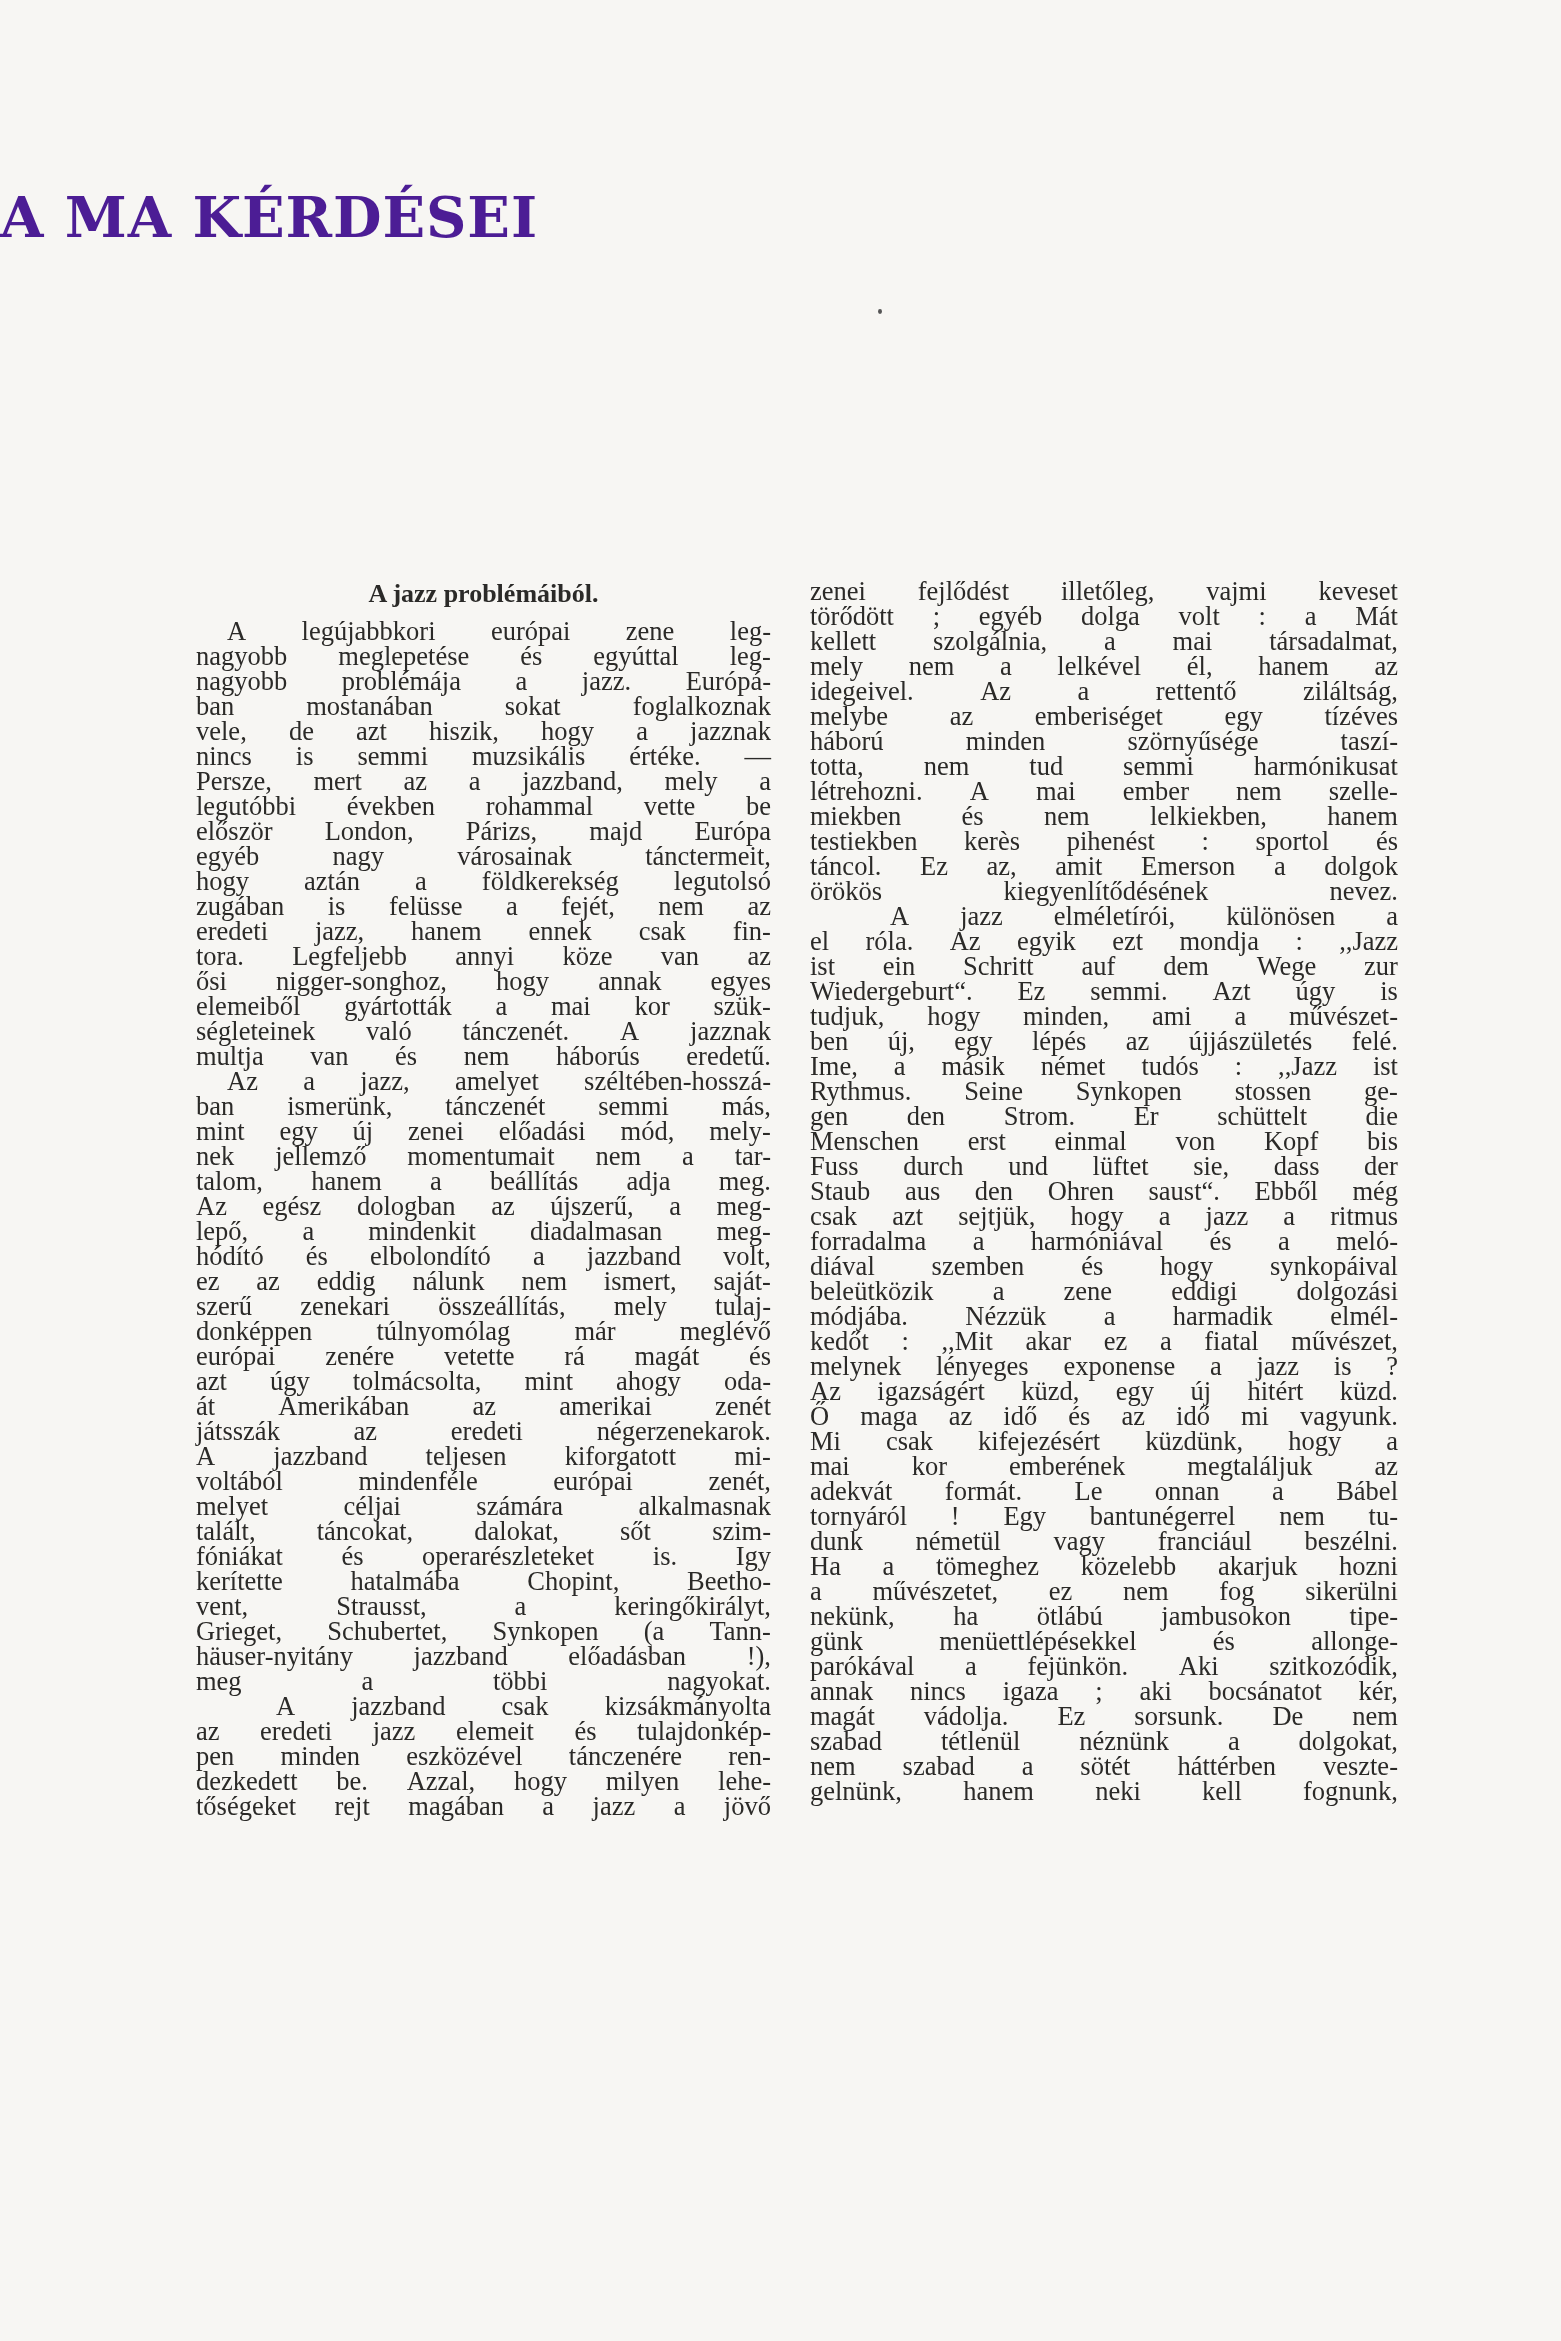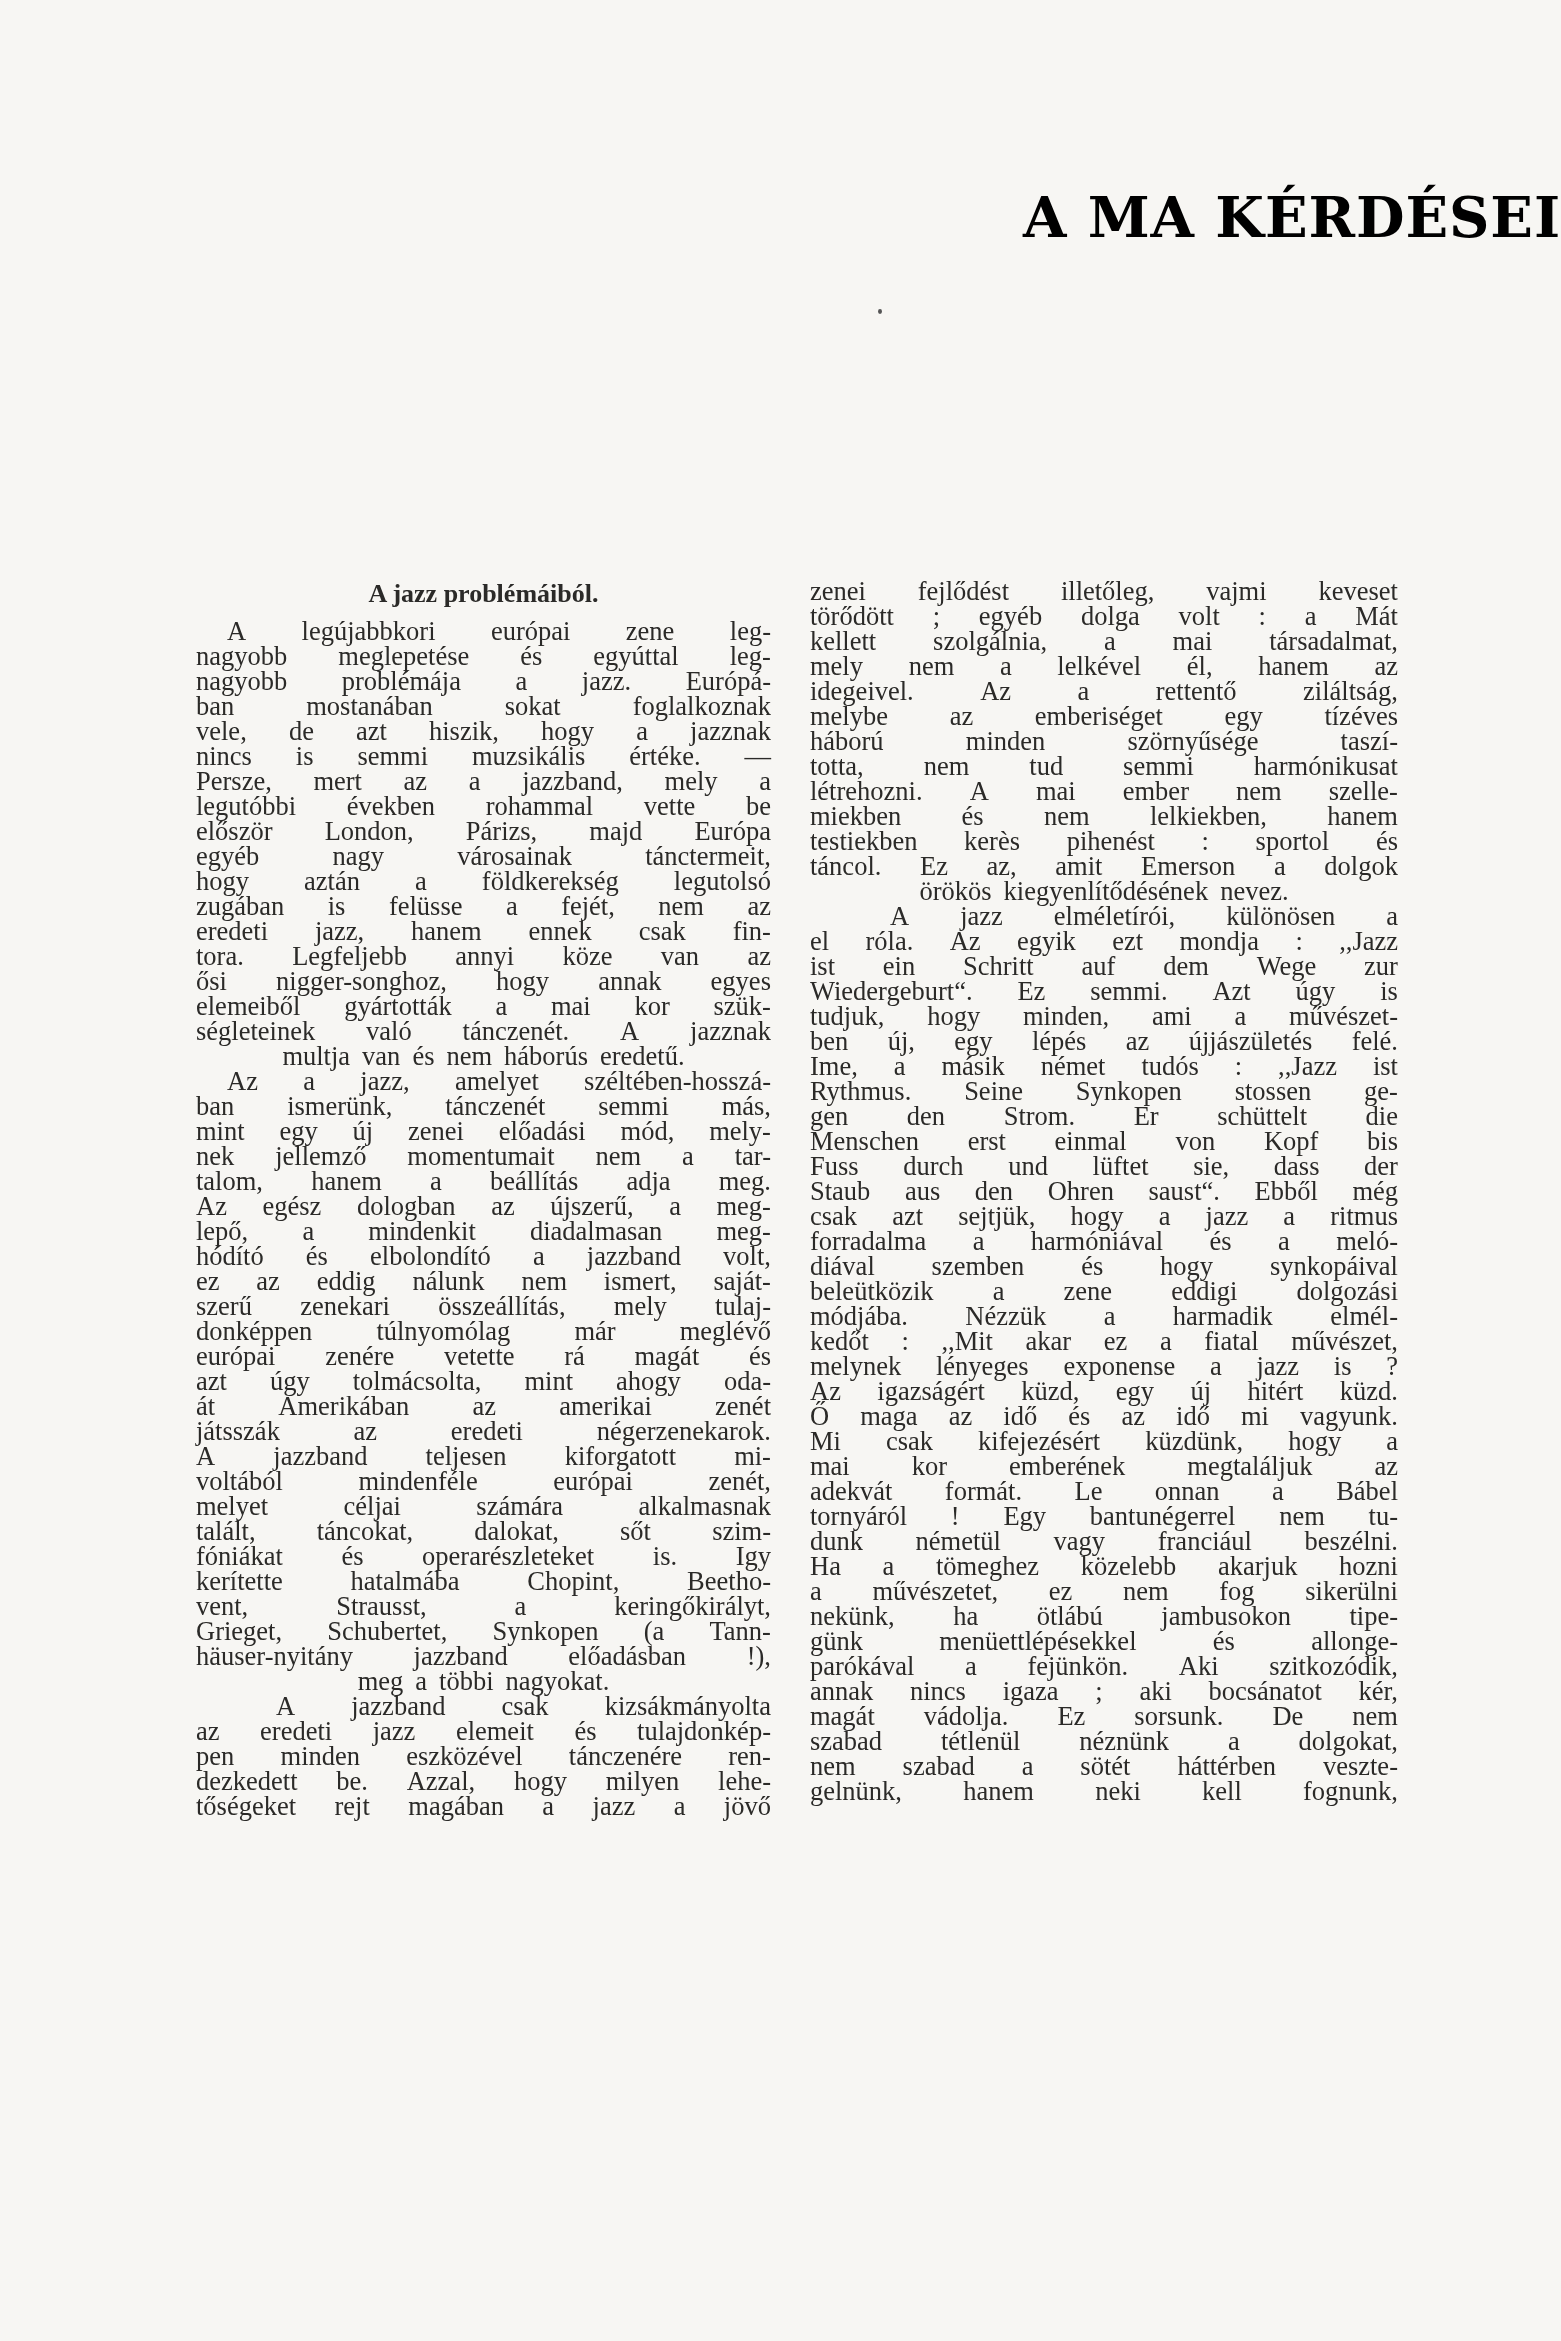--- a/index.html
+++ b/index.html
@@ -1,37 +1,37 @@
 <!DOCTYPE html>
 <html style="font-size:14px"><head>
 <meta charset="utf-8">
 <style>
   html, body { margin:0; padding:0; }
   body {
     width:1561px; height:2342px; background:#f7f6f3; position:relative; overflow:hidden;
     font-family:"Liberation Serif","DejaVu Serif",serif; color:#2b2a28;
   }
   .page-title {
-    position:absolute; top:146px; left:0; width:1561px; text-align:right;
+    position:absolute; top:146px; left:0; width:1561px; text-align:left;
     font-family:"DejaVu Serif","Liberation Serif",serif; font-weight:bold;
-    font-size:56px; letter-spacing:0.9px; color:#000000;
+    font-size:56px; letter-spacing:0.9px; color:#4c1d95;
   }
   .dot { position:absolute; width:4.3px; height:5.2px; border-radius:50%; background:#555; }
   .col {
     position:absolute; top:579px; font-size:26.5px; line-height:25px;
     text-align:justify; hyphens:manual;
   }
   .col.left { left:196px; width:575px; }
   .col.right { left:810px; width:588px; }
   .subheading {
     display:block; text-align:center; font-weight:bold; font-size:26px; height:35px;
     margin-bottom:3px; padding-top:1.7px;
   }
   .ln { display:flex; justify-content:space-between; white-space:nowrap; height:25px; }
-  .ln.last { justify-content:center; gap:12px; }
+  .ln.last { justify-content:space-between; gap:22px; }
 </style>
 </head>
 <body>
 
 <h1 class="page-title">A MA KÉRDÉSEI</h1>
 <span class="dot" style="top:309px;left:878px;"></span>
 
 <div class="col left">
   <div class="subheading">A jazz problémáiból.</div>
   <div id="left-lines">

